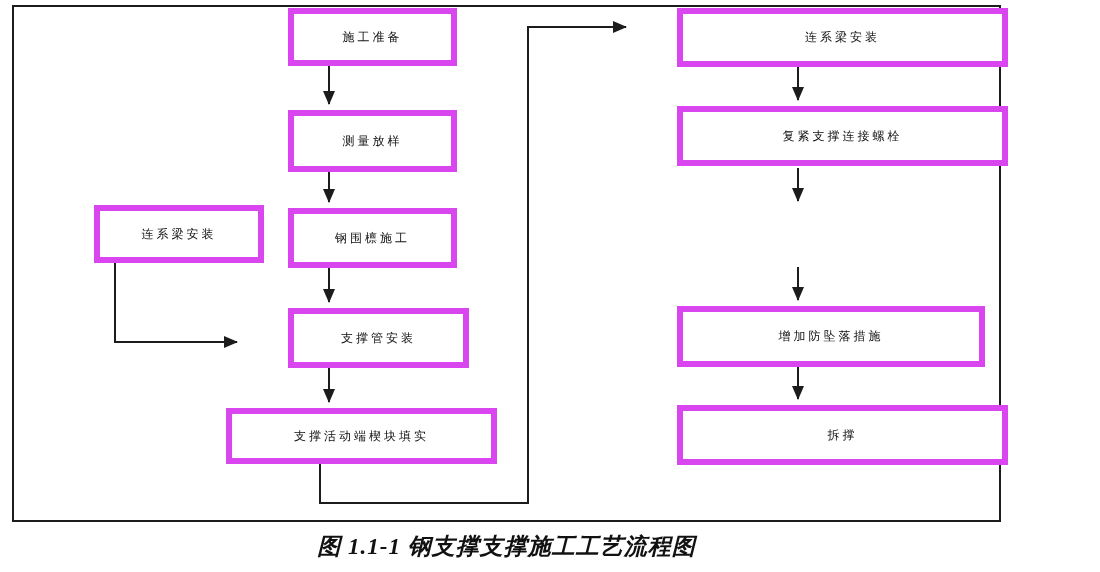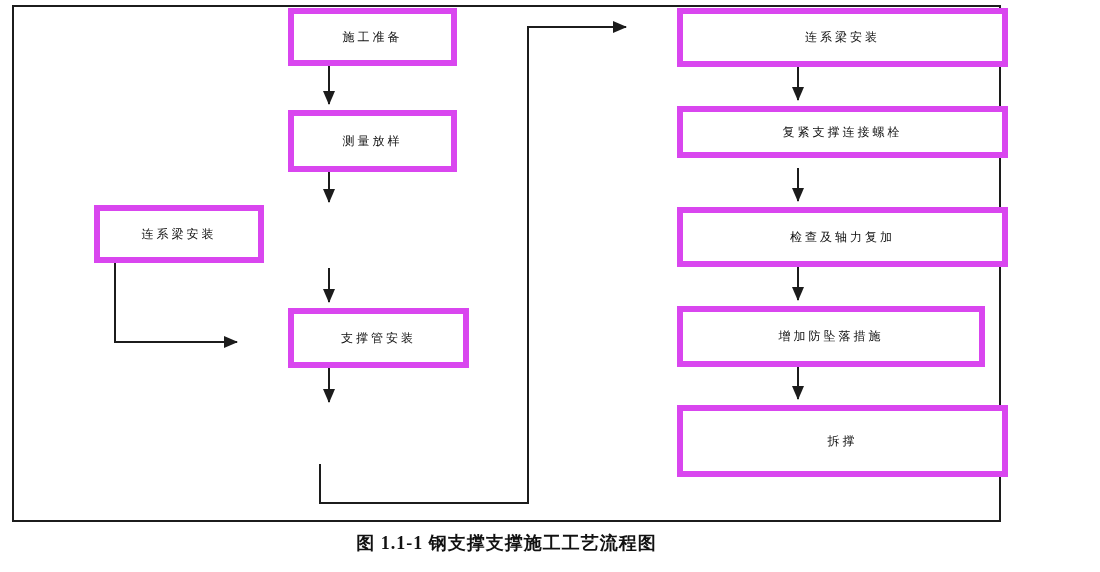--- a/index.html
+++ b/index.html
@@ -20,28 +20,28 @@
   }
   
   .n1{left:243px;top:8px;width:169px;height:58px;}
   .n2{left:243px;top:110px;width:169px;height:62px;}
   .n3{left:243px;top:208px;width:169px;height:60px;}
   .n4{left:243px;top:308px;width:181px;height:60px;}
   .n5{left:181px;top:408px;width:271px;height:56px;}
   .side{left:49px;top:205px;width:170px;height:58px;}
   
   .r1{left:632px;top:8px;width:331px;height:59px;}
-  .r2{left:632px;top:106px;width:331px;height:52px;}
+  .r2{left:632px;top:106px;width:331px;height:60px;}
   .r3{left:632px;top:207px;width:331px;height:60px;}
   .r4{left:632px;top:306px;width:308px;height:61px;}
-  .r5{left:632px;top:405px;width:331px;height:72px;text-align:center;}
+  .r5{left:632px;top:405px;width:331px;height:60px;text-align:center;}
   .wires{position:absolute;left:0;top:0;width:1100px;height:572px;z-index:1;}
   .caption{
     position:absolute;left:12px;top:531px;width:989px;text-align:center;
-    font-size:18px;font-weight:bold;letter-spacing:1px;
+    font-size:23px;font-weight:bold;letter-spacing:1px;font-style:italic;
   }
 </style>
 </head>
 <body>
 
 <div class="stage">
 
   <div class="frame"></div>
 
   <svg class="wires" viewBox="0 0 1100 572" xmlns="http://www.w3.org/2000/svg">
@@ -61,24 +61,25 @@
     <polyline points="320,464 320,503 528,503 528,27 626,27" fill="none" stroke="#1c1c1c" stroke-width="2" marker-end="url(#arrow)"></polyline>
 
     <line x1="798" y1="67" x2="798" y2="100" stroke="#1c1c1c" stroke-width="2" marker-end="url(#arrow)"></line>
     <line x1="798" y1="168" x2="798" y2="201" stroke="#1c1c1c" stroke-width="2" marker-end="url(#arrow)"></line>
     <line x1="798" y1="267" x2="798" y2="300" stroke="#1c1c1c" stroke-width="2" marker-end="url(#arrow)"></line>
     <line x1="798" y1="367" x2="798" y2="399" stroke="#1c1c1c" stroke-width="2" marker-end="url(#arrow)"></line>
   </svg>
 
   <div class="box n1">施工准备</div>
   <div class="box n2">测量放样</div>
+  <div class="box n3">钢围檩施工</div>
   <div class="box n4">支撑管安装</div>
+  <div class="box n5">支撑活动端楔块填实</div>
   <div class="box side">连系梁安装</div>
 
   <div class="box r1">连系梁安装</div>
   <div class="box r2">复紧支撑连接螺栓</div>
-  <div class="box r3">检查及轴力复加</div>
   <div class="box r4">增加防坠落措施</div>
   <div class="box r5">拆撑</div>
 
   <div class="caption">图 1.1-1 钢支撑支撑施工工艺流程图</div>
 
 </div>
 
 </body></html>

